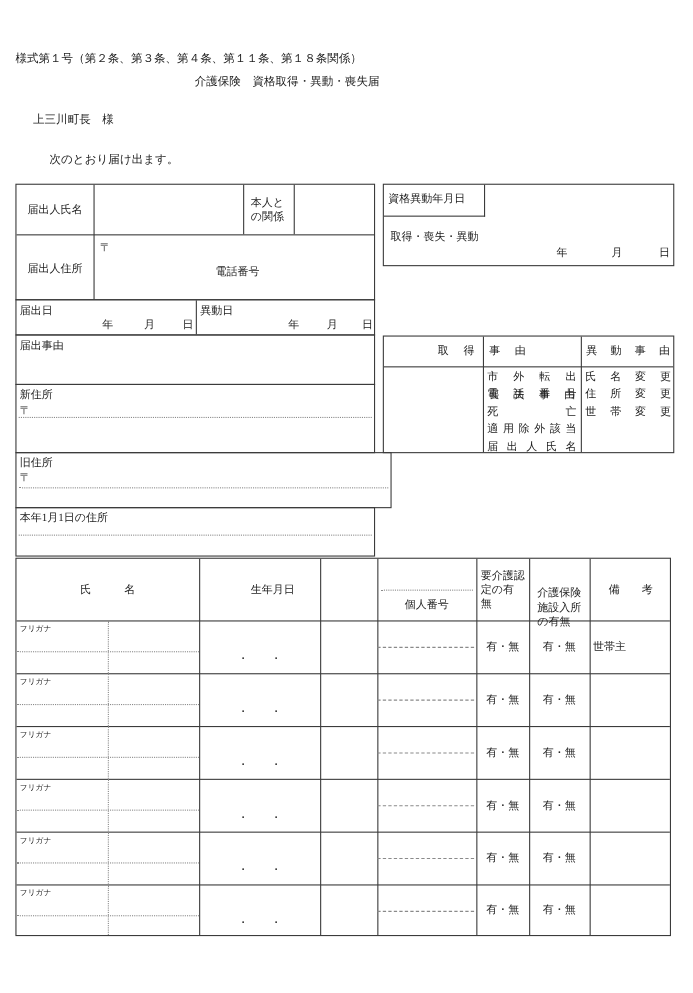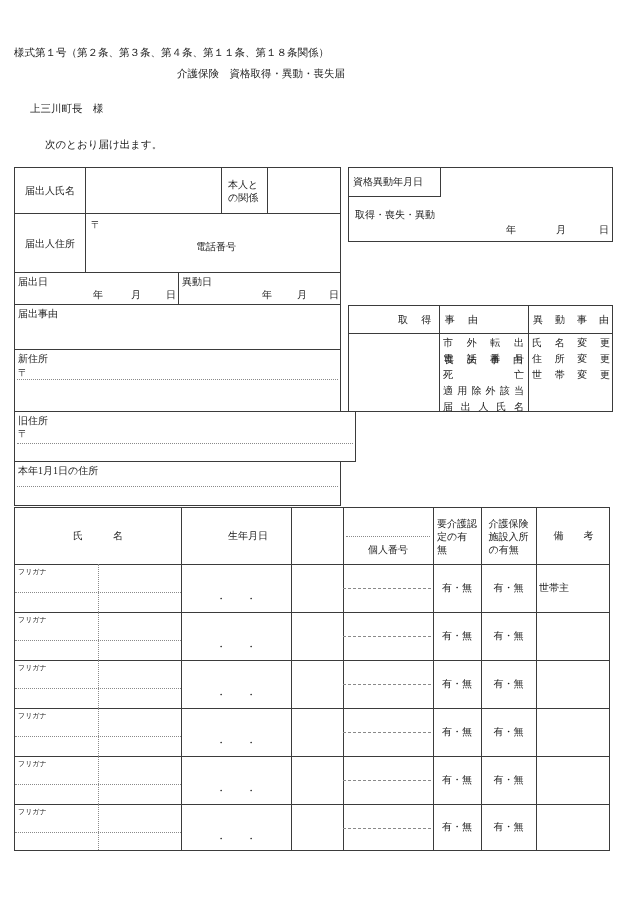--- a/index.html
+++ b/index.html
@@ -128,21 +128,21 @@
     <div class="hline" style="top:248px;left:0;right:0;"></div>
     <div class="hline" style="top:296px;left:0;right:0;"></div>
 
     <div class="cell" style="left:0;top:0;width:166px;height:56px;">氏　　　名</div>
     <div class="cell" style="left:178px;top:0;width:110px;height:56px;text-align:center;">生年月日</div>
     <div class="hdot" style="top:28px;left:331px;width:84px;"></div>
     <div class="cell" style="left:328px;top:28px;width:90px;height:28px;">個人番号</div>
     <div class="cell" style="left:418px;top:0;width:48px;height:56px;">
       <span class="wrapblock" style="width:40px;">要介護認定の有無</span>
     </div>
-    <div class="cell" style="left:466px;top:0;width:55px;height:56px;">
+    <div class="cell" style="left:466px;top:16px;width:55px;height:56px;">
       <span class="wrapblock" style="width:40px;">介護保険施設入所の有無</span>
     </div>
     <div class="cell" style="left:521px;top:0;width:75px;height:56px;">備　　考</div>
 
     <div class="abs" style="left:0;top:56px;width:596px;height:48px;">
       <div class="lbl small" style="left:3px;top:3px;">フリガナ</div>
       <div class="hdot" style="top:28px;left:0;width:166px;"></div>
       <div class="vdot" style="left:83px;top:0;height:48px;"></div>
       <div class="abs" style="left:166px;top:28px;width:110px;text-align:center;">・　　・</div>
       <div class="hdash" style="top:24px;left:328px;width:88px;"></div>

